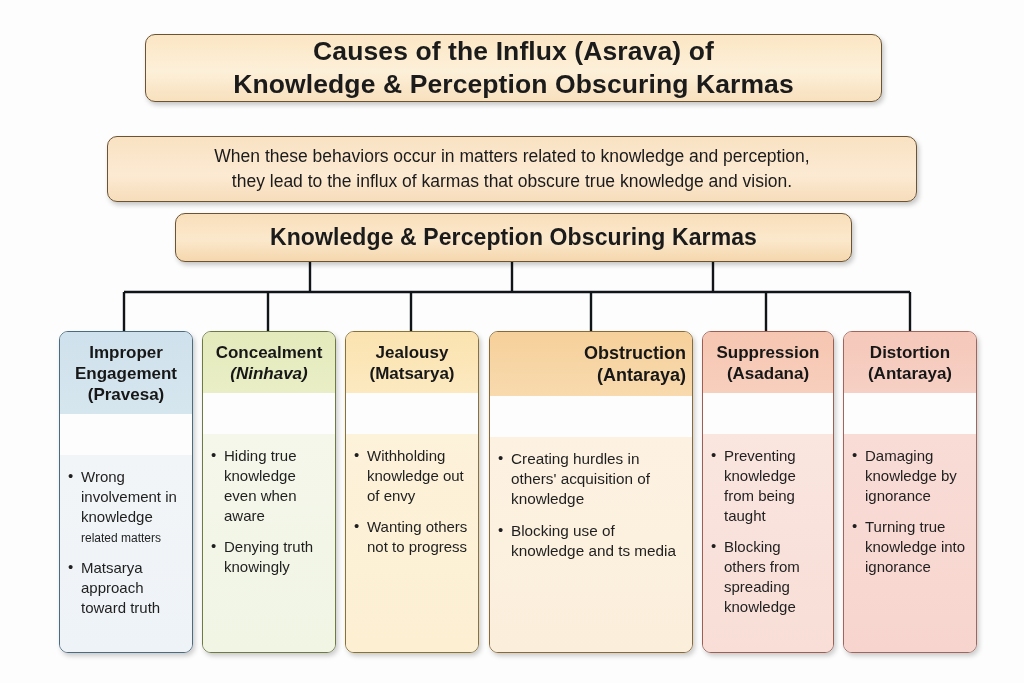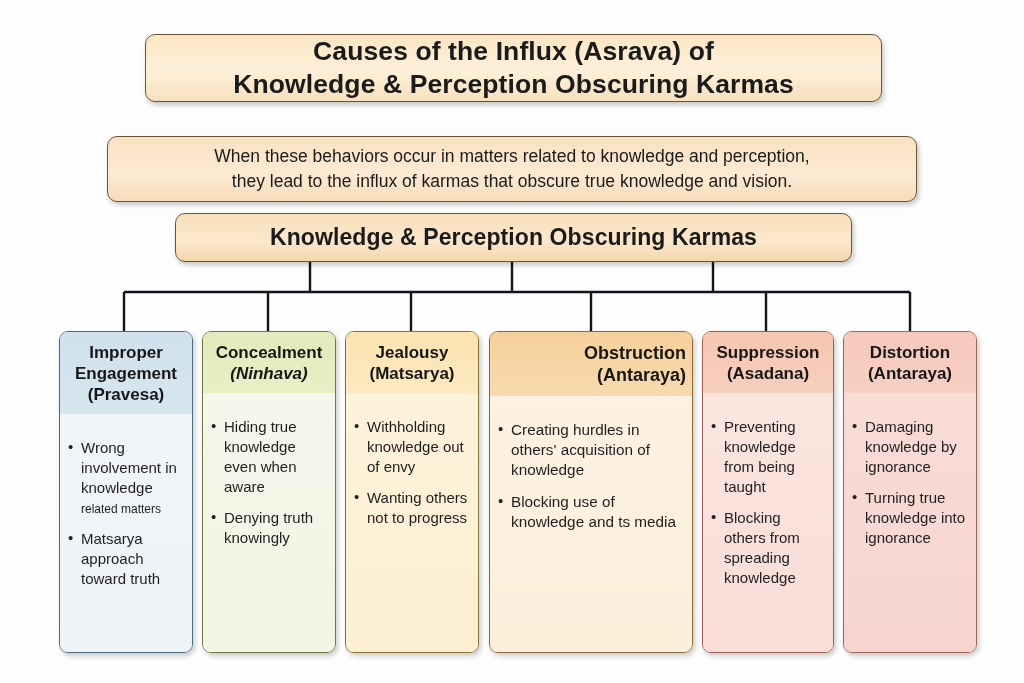--- a/index.html
+++ b/index.html
@@ -129,21 +129,22 @@
   }
   .card-header .sans-term {
     font-weight: bold;
     display: block;
   }
   .card-header .sans-term.italic {
     font-style: italic;
   }
   .card-body {
     flex: 1 1 auto;
-    padding: 24px 9px 6px 8px;
+    padding: 12px 9px 6px 8px;
+    margin-top: 41px;
   }
   .card-body ul {
     list-style: none;
     margin: 0;
     padding: 0;
   }
   .card-body li {
     position: relative;
     padding-left: 13px;
     margin-bottom: 11px;

